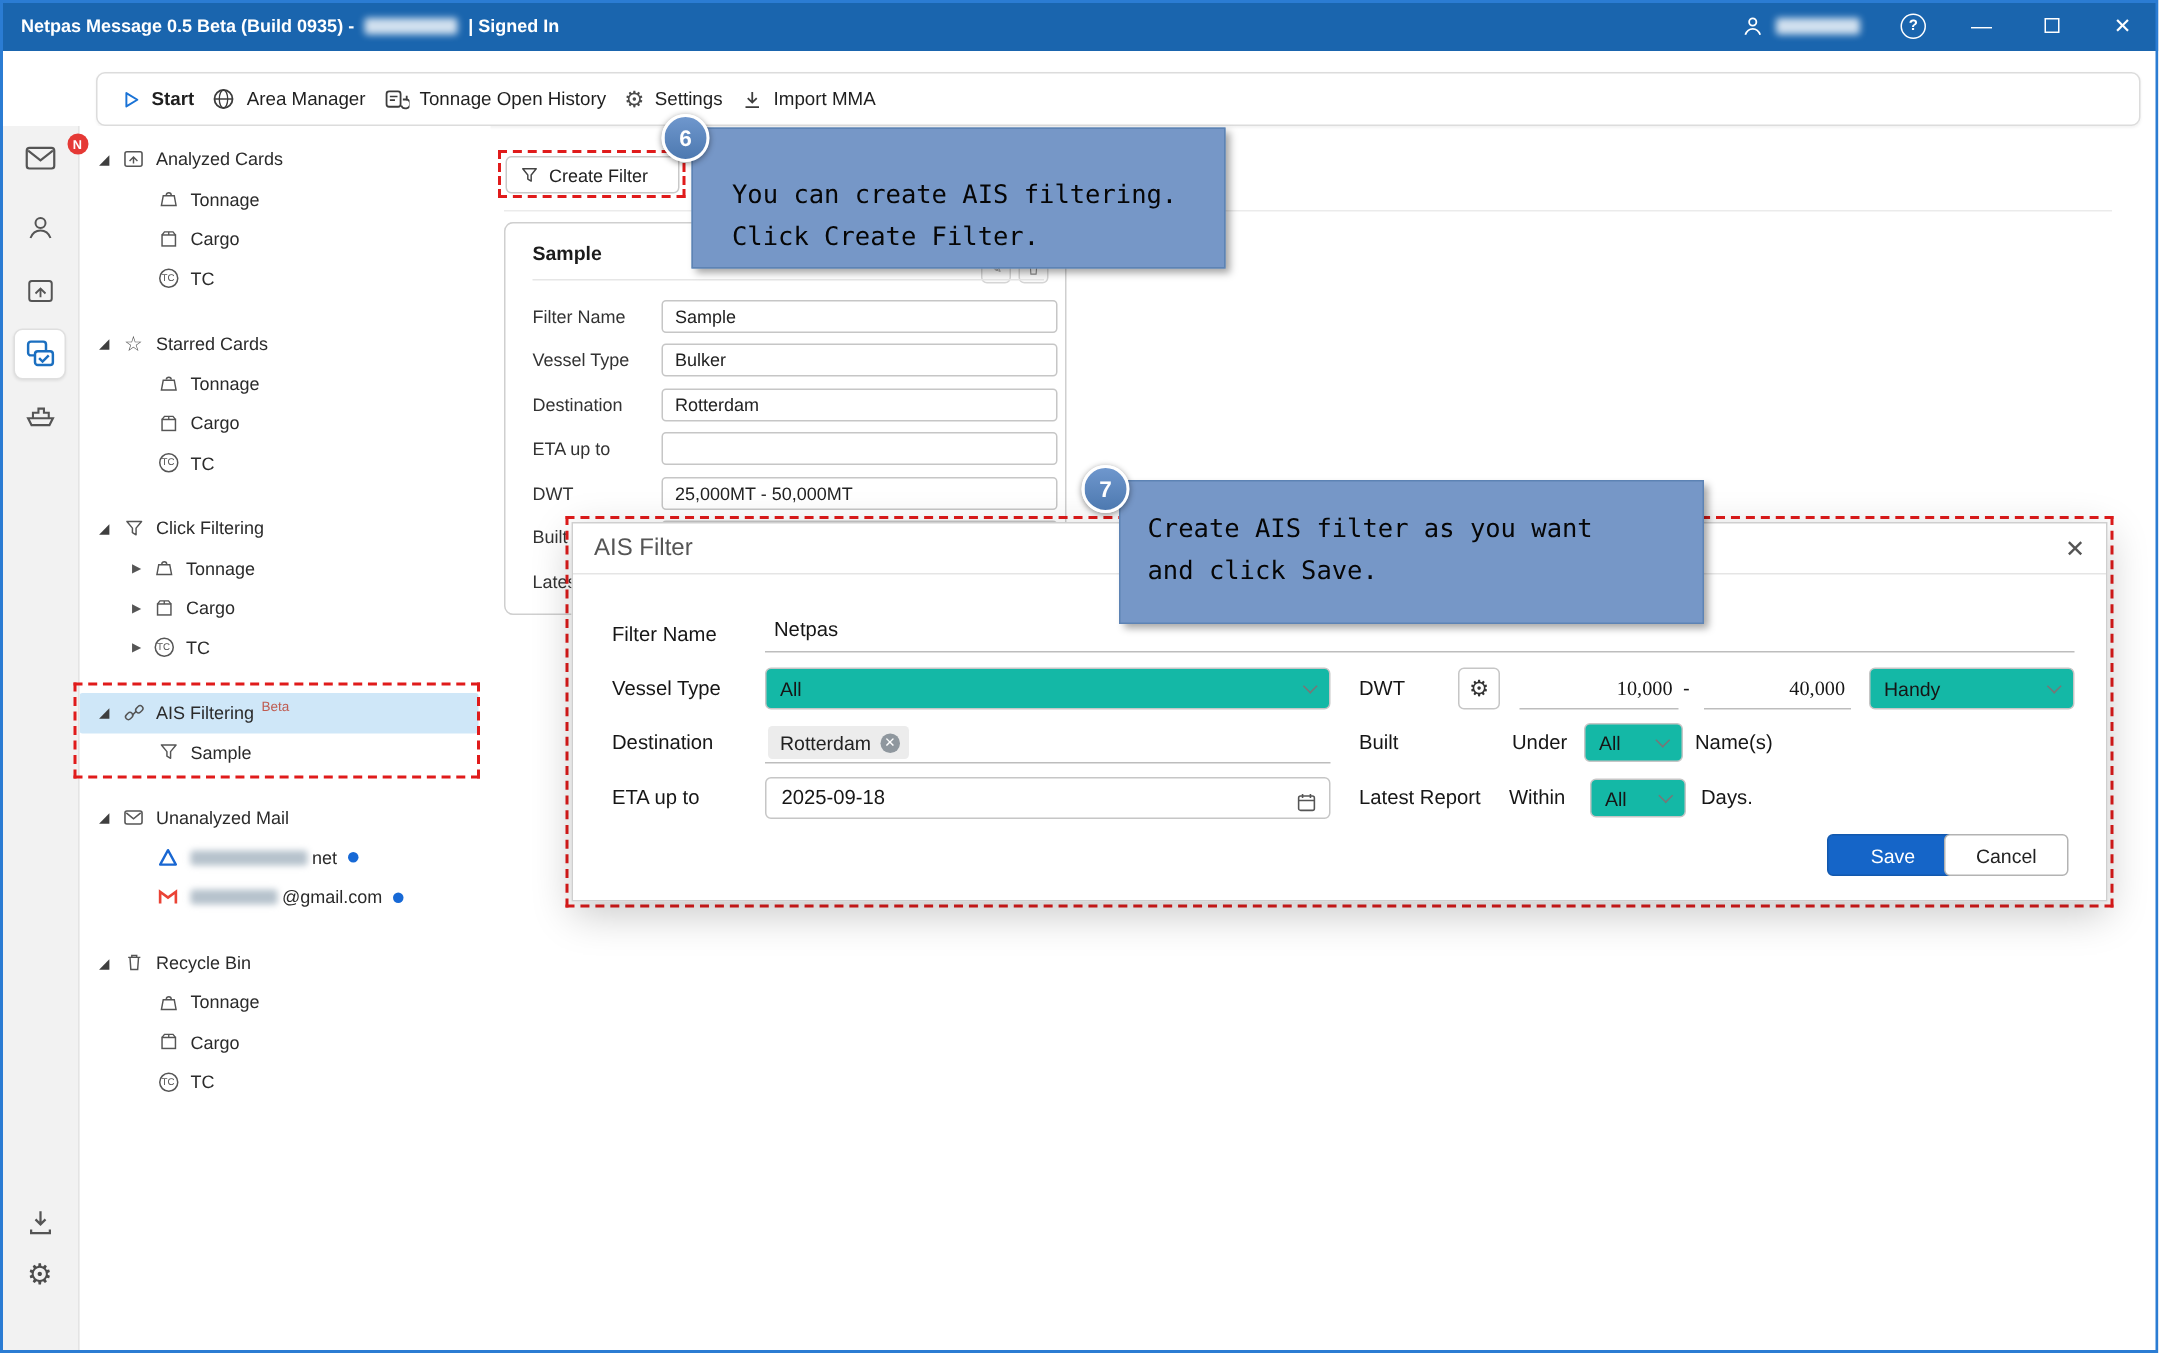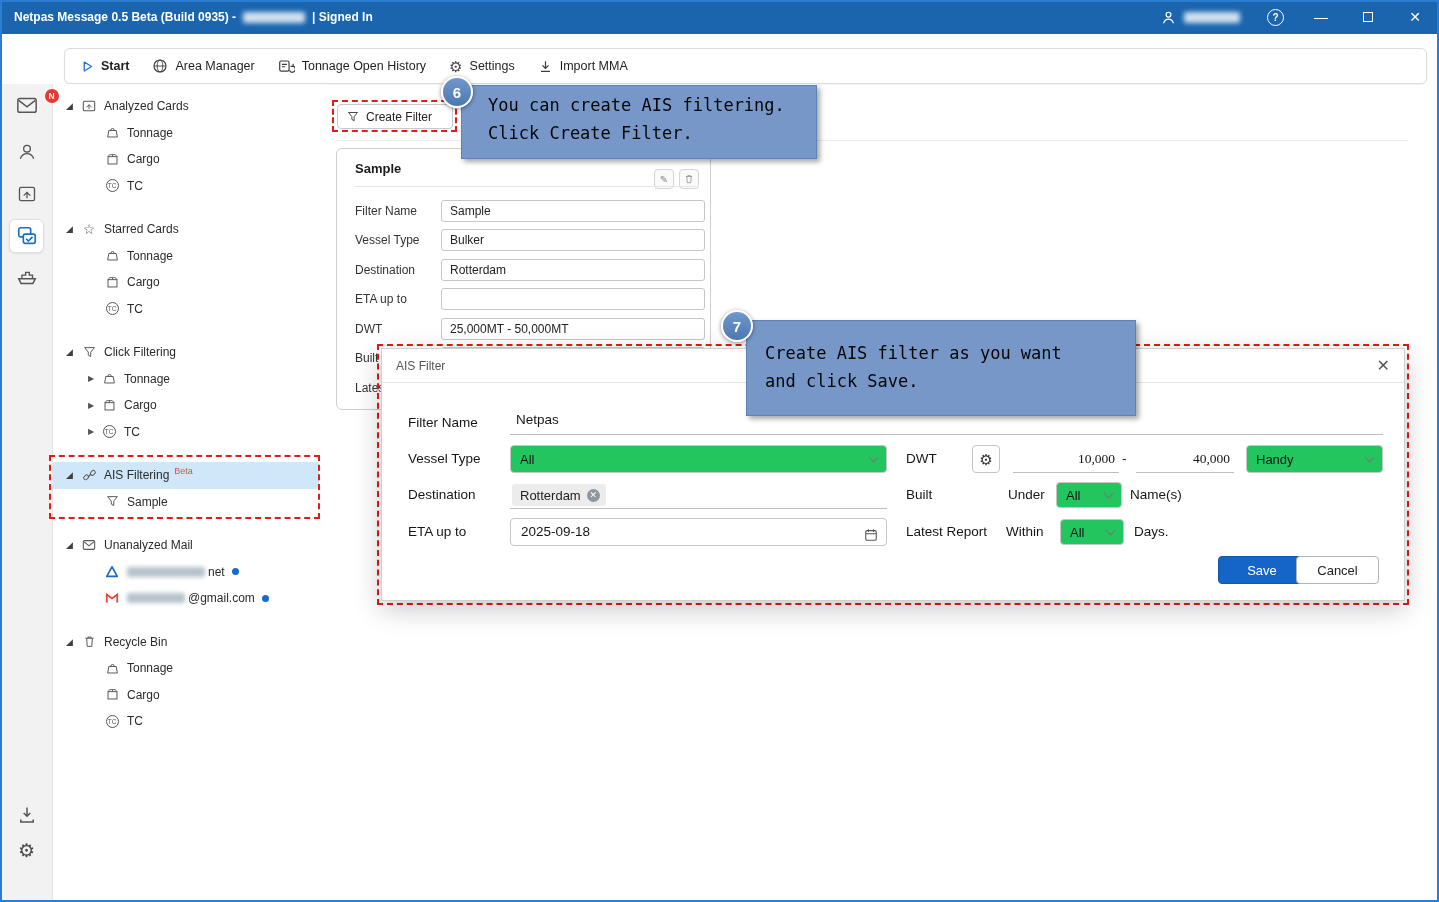--- a/index.html
+++ b/index.html
@@ -15,21 +15,21 @@
   .tb-right{margin-left:auto;display:flex;align-items:center;gap:27px;}
   .blur-chip{display:inline-block;height:11px;border-radius:2px;background:rgba(255,255,255,.8);filter:blur(2.5px);}
   .tb-user{display:flex;align-items:center;gap:7px;}
   .tb-help{width:17px;height:17px;border:1.4px solid #fff;border-radius:50%;display:flex;align-items:center;justify-content:center;font-size:10px;font-weight:bold;cursor:default;}
   .tb-btn{font-weight:normal;font-size:14px;cursor:default;display:flex;align-items:center;justify-content:center;width:20px;height:20px;}
   .maxbox{display:inline-block;width:10px;height:10px;border:1.3px solid #fff;}
 
   
   .topstrip{position:absolute;left:0;top:34px;right:0;height:50px;background:#fff;}
   .toolbar{position:absolute;left:64px;right:12px;top:14px;height:36px;background:#fff;border:1px solid #dcdcdc;
-    border-radius:6px;display:flex;align-items:center;gap:23px;padding:0 16px;box-shadow:0 1px 2px rgba(0,0,0,.05);}
+    border-radius:6px;display:flex;align-items:center;gap:12px;padding:0 16px;box-shadow:0 1px 2px rgba(0,0,0,.05);}
   .tool-item{display:flex;align-items:center;gap:7px;font-size:12.5px;color:#1f1f1f;cursor:default;}
   .tool-item.start{font-weight:bold;}
 
   
   .rail{position:absolute;left:0;top:84px;width:53px;bottom:0;background:#f2f2f2;border-right:1px solid #e4e4e4;z-index:5;}
   .rail-icon{position:absolute;left:0;width:53px;display:flex;justify-content:center;}
   .rail-tile{position:absolute;left:9px;width:35px;height:34px;background:#fff;border:1px solid #dfdfdf;border-radius:6px;
     display:flex;align-items:center;justify-content:center;box-shadow:0 1px 2px rgba(0,0,0,.08);}
   .mail-badge{position:absolute;left:29px;top:-5px;width:14px;height:14px;background:#e53935;color:#fff;border-radius:50%;
     font-size:8.5px;font-weight:bold;display:flex;align-items:center;justify-content:center;}
@@ -66,41 +66,41 @@
   .panel-actions{position:absolute;right:11px;top:20px;display:flex;gap:5px;}
   .pact{width:20px;height:20px;border:1px solid #d5d5d5;border-radius:4px;background:#fafafa;display:flex;align-items:center;justify-content:center;font-size:10px;color:#8a8a8a;}
   .prows{position:absolute;left:0;right:0;top:47px;}
   .prow{height:29.5px;display:flex;align-items:center;padding-left:18px;}
   .plabel{width:86px;font-size:12px;color:#333;flex-shrink:0;}
   .pinput{width:264px;height:22px;border:1px solid #c6c6c6;border-radius:3px;font-size:12px;display:flex;align-items:center;padding:0 8px;color:#222;background:#fff;}
 
   
   .callout{position:absolute;background:#7697c7;border:1px solid #5d83b4;box-shadow:3px 3px 5px rgba(0,0,0,.35);
     font-family:"DejaVu Sans Mono",monospace;font-size:17px;color:#060606;line-height:28px;}
-  .callout6{left:461px;top:85px;width:356px;height:74px;padding:5px 12px 0 26px;z-index:40;}
+  .callout6{left:461px;top:85px;width:356px;height:94px;padding:30px 12px 0 26px;z-index:40;}
   .callout7{left:746px;top:320px;width:390px;height:96px;padding:18px 12px 0 18px;z-index:60;}
   .stepcirc{position:absolute;width:32px;height:32px;border-radius:50%;background:linear-gradient(180deg,#6f97cd,#4d79b0);
     border:2px solid #fff;box-shadow:0 1px 4px rgba(0,0,0,.45);color:#fff;font-size:15px;font-weight:bold;
     display:flex;align-items:center;justify-content:center;}
   .circ6{left:441px;top:76px;z-index:41;}
   .circ7{left:721px;top:310px;z-index:61;}
 
   
   .side-annot{position:absolute;left:49px;top:455px;width:271px;height:64px;border:2px dashed #e01b1b;z-index:15;pointer-events:none;}
 
   
   .dlg-annot{position:absolute;left:377px;top:344px;width:1032px;height:261px;border:2px dashed #e01b1b;z-index:50;}
   .dialog{position:absolute;inset:2px;background:#fff;border:1px solid #cfcfcf;box-shadow:0 8px 26px rgba(0,0,0,.22);}
   .dlg-header{position:absolute;left:0;right:0;top:0;height:34px;border-bottom:1px solid #e5e5e5;}
-  .dlg-title{position:absolute;left:14px;top:0;line-height:34px;font-size:12px;color:#555;}
+  .dlg-title{position:absolute;left:14px;top:0;line-height:34px;font-size:16px;color:#555;}
   .dlg-close{position:absolute;right:14px;top:7px;font-size:16px;color:#555;cursor:default;}
   .dlabel{position:absolute;font-size:13.5px;color:#161616;}
   .dtext{position:absolute;font-size:13.5px;color:#161616;}
   .uline{position:absolute;border-bottom:1px solid #bdbdbd;font-size:13.5px;color:#161616;}
-  .dselect{position:absolute;border:1px solid #c6c6c6;border-radius:4px;background:#22c55e;display:flex;align-items:center;
+  .dselect{position:absolute;border:1px solid #c6c6c6;border-radius:4px;background:#14b8a6;display:flex;align-items:center;
     padding:0 9px;font-size:13px;color:#161616;cursor:default;}
   .chev{width:7px;height:7px;border-right:1.5px solid #777;border-bottom:1.5px solid #777;transform:rotate(45deg);margin-left:auto;margin-top:-3px;flex-shrink:0;}
   .gearbtn{position:absolute;left:590px;top:96px;width:28px;height:28px;border:1px solid #c6c6c6;border-radius:4px;
     display:flex;align-items:center;justify-content:center;background:#fff;cursor:default;}
   .numin{position:absolute;border-bottom:1px solid #bdbdbd;font-size:13.5px;color:#161616;text-align:right;line-height:27px;padding-right:4px;font-family:Liberation Serif, serif;}
   .tag{position:absolute;left:130px;top:135px;height:22px;background:#ececec;border-radius:3px;display:flex;align-items:center;
     gap:6px;padding:0 6px 0 8px;font-size:13px;color:#222;}
   .tagx{width:13px;height:13px;border-radius:50%;background:#8f979e;color:#fff;font-size:9px;display:flex;align-items:center;justify-content:center;cursor:default;}
   .etainput{position:absolute;left:128px;top:169px;width:377px;height:28px;border:1px solid #c6c6c6;border-radius:4px;
     font-size:13.5px;color:#161616;line-height:26px;padding-left:10px;background:#fff;}

